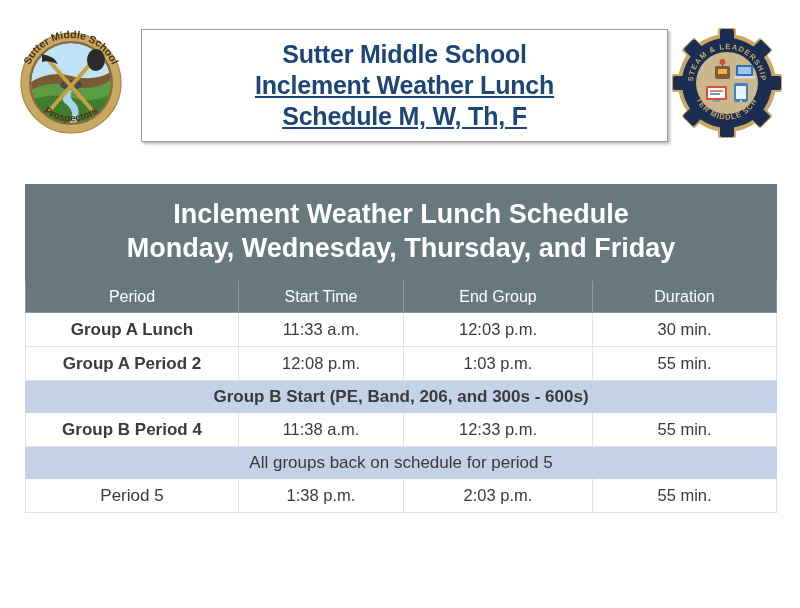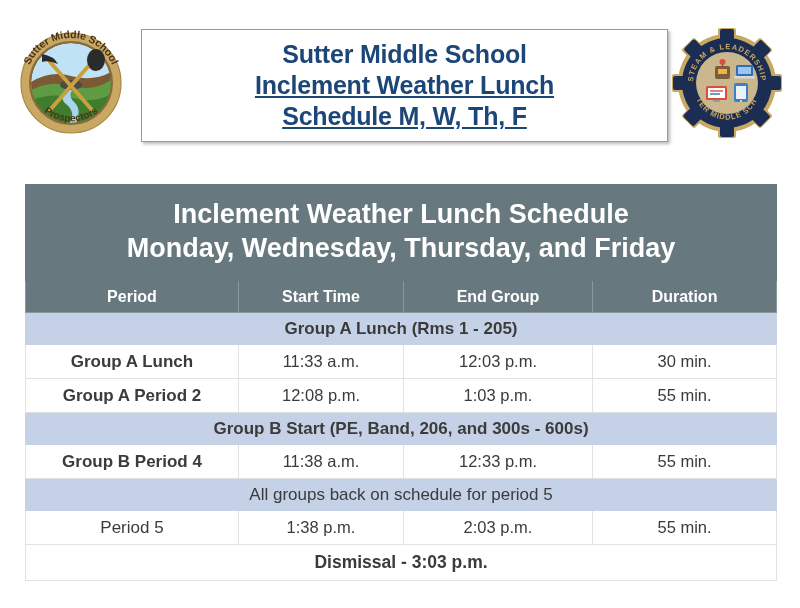--- a/index.html
+++ b/index.html
@@ -93,21 +93,21 @@
     font-size: 27px;
     line-height: 34px;
     white-space: nowrap;
   }
 
   
   .colhead td {
     background: #67797e;
     border: 1px solid #8a989c !important;
     color: #ffffff;
-    font-weight: bold;
+    font-weight: normal;
     font-size: 16px;
     height: 31px;
   }
 
   
   .groupband td {
     background: #c5d1e6;
     border: 1px solid #c5d1e6 !important;
     font-weight: bold;
     font-size: 17px;
@@ -271,23 +271,20 @@
         </td>
       </tr>
 
       <tr class="colhead">
         <td>Period</td>
         <td>Start Time</td>
         <td>End Group</td>
         <td>Duration</td>
       </tr>
 
-      <tr class="groupband">
-        <td colspan="4">Group A Lunch (Rms 1 - 205)</td>
-      </tr>
       <tr class="data-row">
         <td class="label">Group A Lunch</td>
         <td>11:33 a.m.</td>
         <td>12:03 p.m.</td>
         <td>30 min.</td>
       </tr>
       <tr class="data-row">
         <td class="label">Group A Period 2</td>
         <td>12:08 p.m.</td>
         <td>1:03 p.m.</td>
@@ -307,19 +304,16 @@
       <tr class="groupband plain">
         <td colspan="4">All groups back on schedule for period 5</td>
       </tr>
       <tr class="data-row plain">
         <td class="label">Period 5</td>
         <td>1:38 p.m.</td>
         <td>2:03 p.m.</td>
         <td>55 min.</td>
       </tr>
 
-      <tr class="dismissal">
-        <td colspan="4">Dismissal - 3:03 p.m.</td>
-      </tr>
     </tbody>
   </table>
 
 </div>
 
 </body></html>

